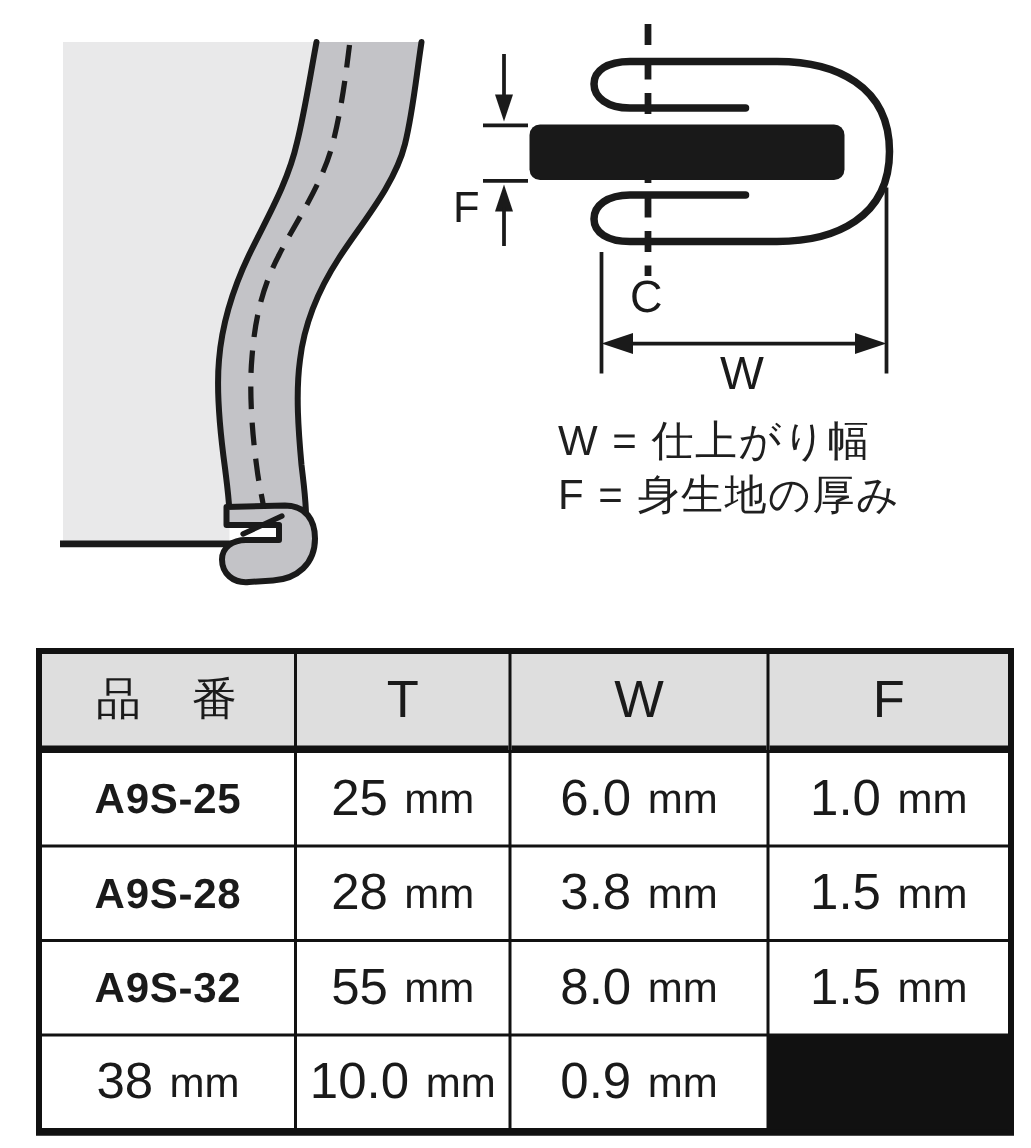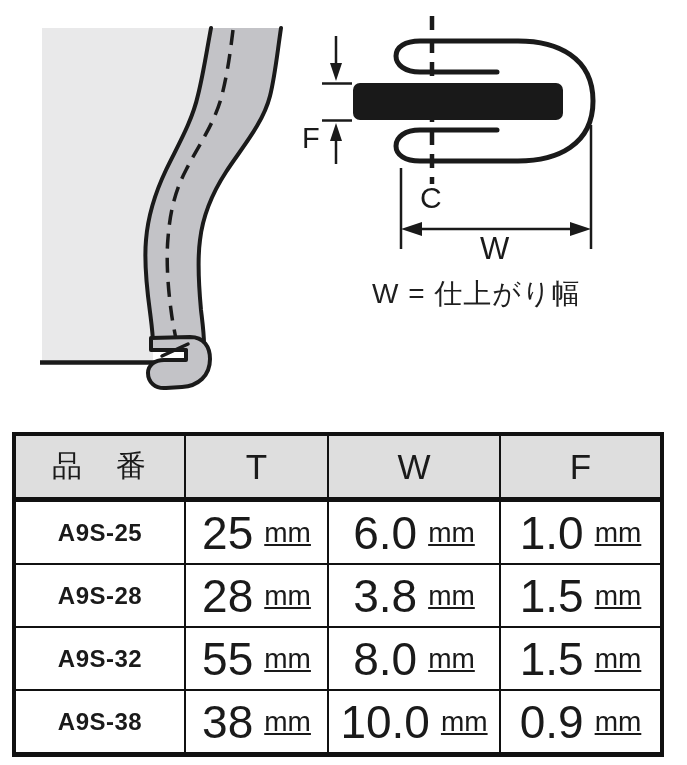--- a/index.html
+++ b/index.html
@@ -7,39 +7,39 @@
     position:relative;width:687px;height:765px;background:#ffffff;
     font-family:"Liberation Sans", sans-serif;color:#1a1a1a;overflow:hidden;
   }
   .diagram-svg{position:absolute;left:0;top:0;}
   .legend{
     position:absolute;left:372px;top:276px;
     font-size:28px;line-height:36px;color:#1f1f1f;letter-spacing:1px;
     white-space:nowrap;
   }
   .spec-table{
-    position:absolute;left:12px;top:432px;width:652px;height:325px;
+    position:absolute;left:24px;top:432px;width:652px;height:325px;
     box-sizing:border-box;border:4px solid #111;background:#111;
     display:grid;
     grid-template-columns:168px 141px 170px 159px;
     grid-template-rows:64px 61px 61px 61px 61px;
     gap:2px;
   }
   .cell{
     background:#fff;display:flex;align-items:center;justify-content:center;
     white-space:nowrap;
   }
   .cell.hdr{
     background:#dedede;font-size:35px;font-weight:normal;
     box-sizing:border-box;border-bottom:3px solid #111;
   }
   .cell.hdr.kanji{font-size:30px;letter-spacing:2px;}
-  .cell.part{font-weight:bold;font-size:24px;letter-spacing:0.5px;}
-  .num{font-size:46px;}
-  .unit{font-size:28px;margin-left:11px;text-decoration:underline;}
+  .cell.part{font-weight:bold;font-size:28px;letter-spacing:0.5px;}
+  .num{font-size:34px;}
+  .unit{font-size:28px;margin-left:11px;}
 </style>
 </head>
 <body>
 
 <div class="canvas">
 
   <svg class="diagram-svg" width="687" height="420" viewBox="0 0 687 420">
 
     <g>
 
@@ -100,20 +100,21 @@
         <polygon points="591,229 570,222 570,236" fill="#1a1a1a"></polygon>
         <text x="480" y="259" font-size="31" fill="#1a1a1a">W</text>
       </g>
 
       <text x="420" y="208" font-size="30" fill="#1a1a1a">C</text>
     </g>
   </svg>
 
   <div class="legend">
     <div>W = 仕上がり幅</div>
+    <div>F = 身生地の厚み</div>
   </div>
 
   <div class="spec-table">
 
     <div class="cell hdr kanji">品　番</div>
     <div class="cell hdr">T</div>
     <div class="cell hdr">W</div>
     <div class="cell hdr">F</div>
 
     <div class="cell part">A9S-25</div>
@@ -151,21 +152,20 @@
     </div>
     <div class="cell">
       <span class="num">8.0</span>
         <span class="unit">mm</span>
     </div>
     <div class="cell">
       <span class="num">1.5</span>
         <span class="unit">mm</span>
     </div>
 
-    <div class="cell part">A9S-38</div>
     <div class="cell">
       <span class="num">38</span>
         <span class="unit">mm</span>
     </div>
     <div class="cell">
       <span class="num">10.0</span>
         <span class="unit">mm</span>
     </div>
     <div class="cell">
       <span class="num">0.9</span>

